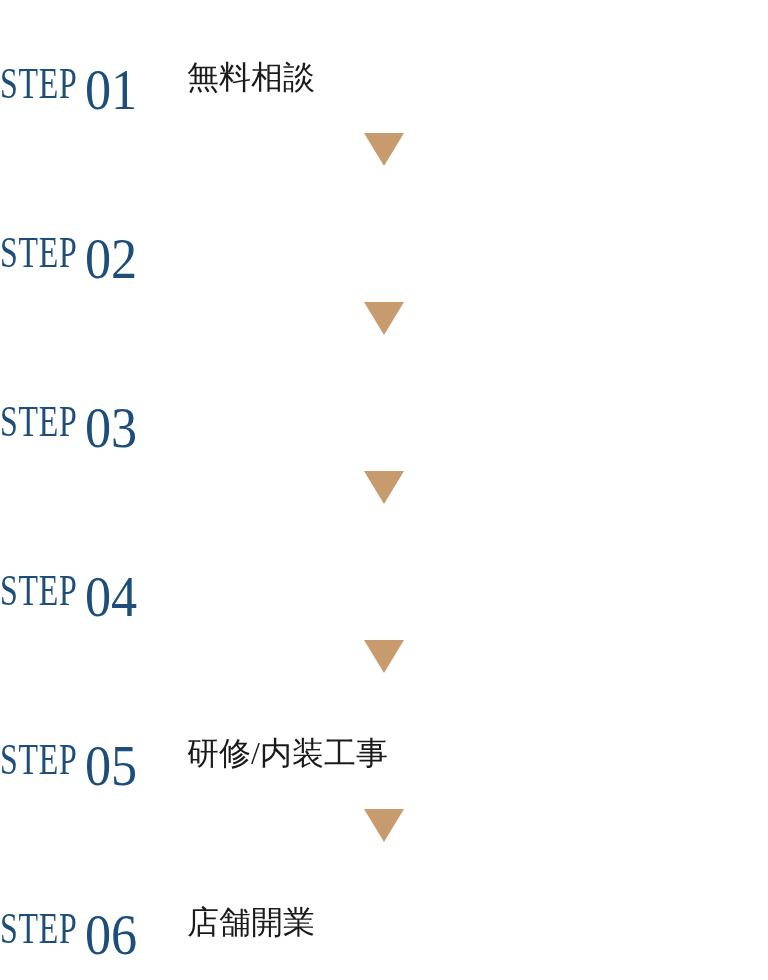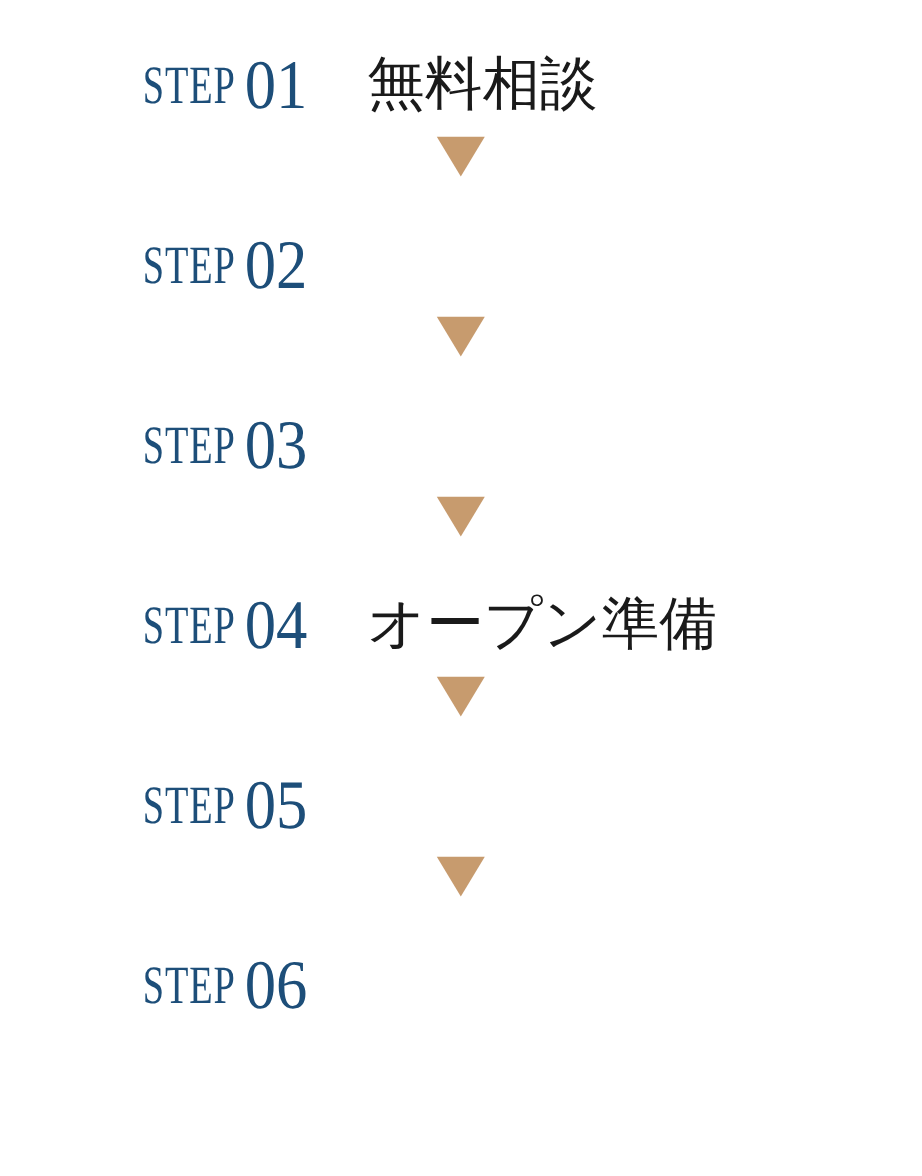--- a/index.html
+++ b/index.html
@@ -15,23 +15,23 @@
   }
   .flow {
     padding-top: 42px;
     width: 768px;
   }
   .step {
     height: 150px;
   }
   .step-row {
     display: flex;
-    align-items: center;
-    padding-left: 119px;
+    align-items: flex-start;
     white-space: nowrap;
+    margin-top: 19px;
   }
   .step-label {
     display: inline-block;
     font-size: 45px;
     line-height: 1;
     letter-spacing: 1px;
     color: var(--accent-blue, #1d4e79);
     transform: scaleX(0.71);
     transform-origin: 0 100%;
     margin-right: -24px;
@@ -40,21 +40,21 @@
     display: inline-block;
     font-size: 58px;
     line-height: 1;
     color: var(--accent-blue, #1d4e79);
     transform: scaleX(0.9);
     transform-origin: 0 100%;
     margin-right: 44px;
   }
   .step-title {
     display: inline-block;
-    font-size: 48px;
+    font-size: 32px;
     line-height: 1;
     letter-spacing: 0px;
     font-weight: 400;
     color: var(--text-black, #1a1a1a);
   }
   .arrow {
     width: 0;
     height: 0;
     border-left: 20px solid transparent;
     border-right: 20px solid transparent;
@@ -88,33 +88,34 @@
       <span class="step-label">STEP</span>
       <span class="step-num">03</span>
     </div>
     <div class="arrow"></div>
   </div>
 
   <div class="step">
     <div class="step-row">
       <span class="step-label">STEP</span>
       <span class="step-num">04</span>
-      <span class="step-title">オープン準備</span>
     </div>
     <div class="arrow"></div>
   </div>
 
   <div class="step">
     <div class="step-row">
       <span class="step-label">STEP</span>
       <span class="step-num">05</span>
+      <span class="step-title">研修/内装工事</span>
     </div>
     <div class="arrow"></div>
   </div>
 
   <div class="step">
     <div class="step-row">
       <span class="step-label">STEP</span>
       <span class="step-num">06</span>
+      <span class="step-title">店舗開業</span>
     </div>
 
   </div>
 </div>
 
 </body></html>

